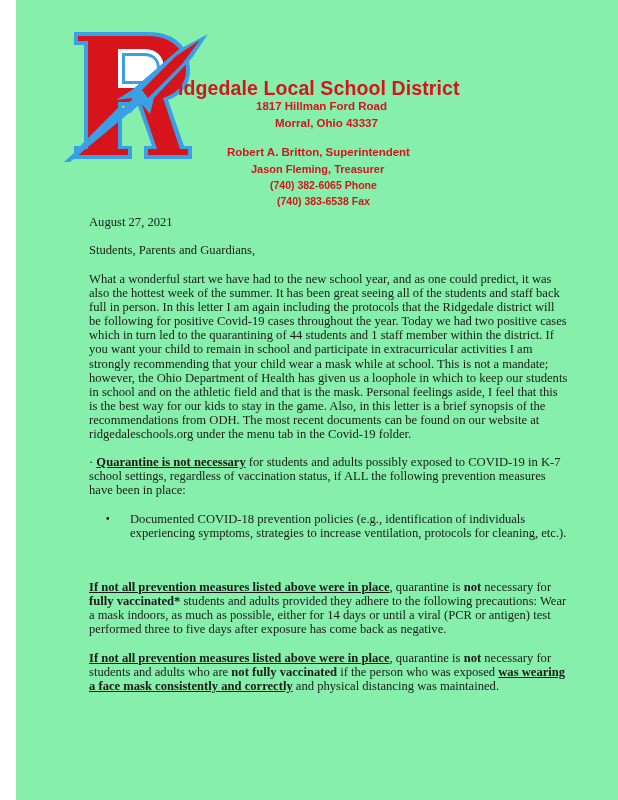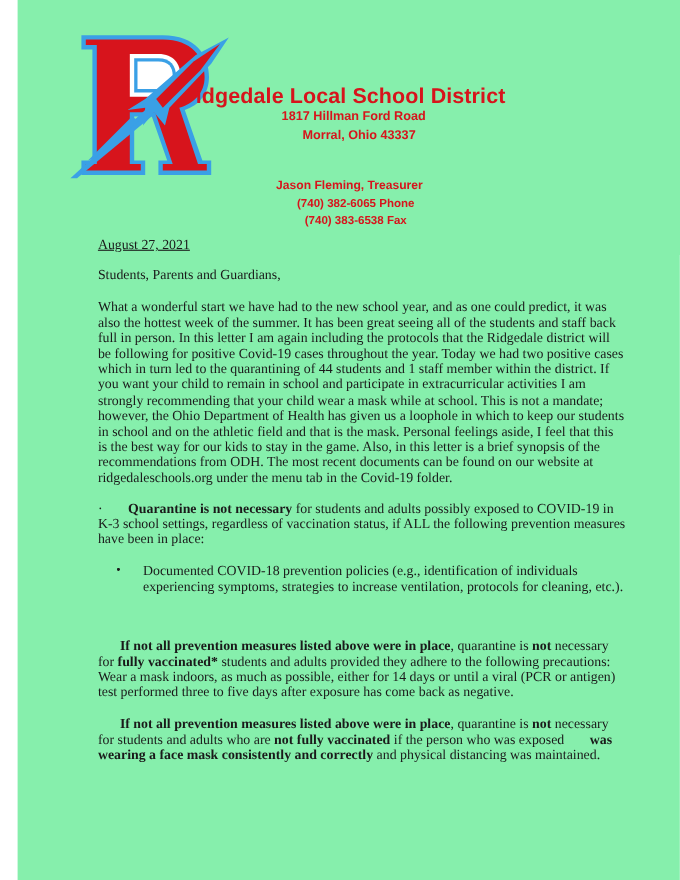--- a/index.html
+++ b/index.html
@@ -12,30 +12,30 @@
   .lh-name { left: 162px; top: 77px; font-size: 19.5px; letter-spacing: 0.1px; }
   .lh-addr1 { left: 240px; top: 100px; font-size: 11.5px; }
   .lh-addr2 { left: 259px; top: 117px; font-size: 11.5px; }
   .lh-sup { left: 211px; top: 146px; font-size: 11.5px; }
   .lh-tre { left: 235px; top: 163px; font-size: 11px; }
   .lh-ph  { left: 254px; top: 179px; font-size: 10.5px; }
   .lh-fax { left: 261px; top: 195px; font-size: 10.5px; }
 
   
   .txt { position: absolute; left: 73px; width: 480px; font-family: "Liberation Serif", serif; font-size: 12.6px; line-height: 14.1px; color: #1a1a1a; }
-  .date { top: 215px; text-decoration: underline; }
+  .date { top: 215px; }
   .salute { top: 243px; }
   .p1 { top: 272px; }
   .p2 { top: 455px; }
   .bullets { position: absolute; left: 90px; top: 512px; width: 470px; margin: 0; padding: 0; list-style: none; font-family: "Liberation Serif", serif; font-size: 12.6px; line-height: 14.1px; color: #1a1a1a; }
   .bullets li { position: relative; padding-left: 24px; }
   .bullets li .dot { position: absolute; left: 0; top: 0; font-size: 10px; }
   .p3 { top: 580px; }
   .p4 { top: 651px; }
-  b.u, span.u { font-weight: bold; margin-left: 20px; }
+  b.u, span.u { text-decoration: underline; font-weight: bold; }
   b { font-weight: bold; }
 </style>
 </head>
 <body>
 
 <div class="page">
 
   <svg class="logo" viewBox="0 0 160 135">
 
     <path d="M14 4 H88 C118 4 130 22 130 42 C130 58 120 68 108 72 L124 118 H132 V131 H84 V118 H92 L78 78 H62 V118 H72 V131 H14 V118 H24 V17 H14 Z" fill="#3aa0e6"></path>
@@ -47,29 +47,30 @@
 
     <path d="M148 6 L118 22 L72 62 L56 72 L72 70 L70 86 L80 74 L90 86 L94 70 L132 30 Z" fill="#3aa0e6"></path>
     <path d="M140 12 L116 28 L82 62 L88 70 L122 36 Z" fill="#d7141c"></path>
     <path d="M72 72 L4 134 L10 134 L80 76 Z" fill="#3aa0e6"></path>
     <path d="M60 78 L20 118 L26 116 L66 82 Z" fill="#3aa0e6"></path>
   </svg>
 
   <div class="lh lh-name">idgedale Local School District</div>
   <div class="lh lh-addr1">1817 Hillman Ford Road</div>
   <div class="lh lh-addr2">Morral, Ohio 43337</div>
+  <div class="lh lh-sup">Robert A. Britton, Superintendent</div>
   <div class="lh lh-tre">Jason Fleming, Treasurer</div>
   <div class="lh lh-ph">(740) 382-6065 Phone</div>
   <div class="lh lh-fax">(740) 383-6538 Fax</div>
 
   <div class="txt date">August 27, 2021</div>
   <div class="txt salute">Students, Parents and Guardians,</div>
   <div class="txt p1">What a wonderful start we have had to the new school year, and as one could predict, it was also the hottest week of the summer. It has been great seeing all of the students and staff back full in person. In this letter I am again including the protocols that the Ridgedale district will be following for positive Covid-19 cases throughout the year. Today we had two positive cases which in turn led to the quarantining of 44 students and 1 staff member within the district. If you want your child to remain in school and participate in extracurricular activities I am strongly recommending that your child wear a mask while at school. This is not a mandate; however, the Ohio Department of Health has given us a loophole in which to keep our students in school and on the athletic field and that is the mask. Personal feelings aside, I feel that this is the best way for our kids to stay in the game. Also, in this letter is a brief synopsis of the recommendations from ODH. The most recent documents can be found on our website at ridgedaleschools.org under the menu tab in the Covid-19 folder.</div>
 
-  <div class="txt p2"><span>· </span><span class="u">Quarantine is not necessary</span><span> for students and adults possibly exposed to COVID-19 in K-3 school settings, regardless of vaccination status, if ALL the following prevention measures have been in place:</span></div>
+  <div class="txt p2"><span>· </span><span class="u">Quarantine is not necessary</span><span> for students and adults possibly exposed to COVID-19 in K-7 school settings, regardless of vaccination status, if ALL the following prevention measures have been in place:</span></div>
 
   <ul class="bullets">
     <li><span class="dot">•</span></li>
     <li><span class="dot">•</span></li>
     <li><span class="dot">•</span><span>Documented COVID-18 prevention policies (e.g., identification of individuals experiencing symptoms, strategies to increase ventilation, protocols for cleaning, etc.).</span></li>
   </ul>
 
   <div class="txt p3"><span class="u">If not all prevention measures listed above were in place</span><span>, quarantine is </span><b>not</b><span> necessary for </span><b>fully vaccinated*</b><span> students and adults provided they adhere to the following precautions: Wear a mask indoors, as much as possible, either for 14 days or until a viral (PCR or antigen) test performed three to five days after exposure has come back as negative.</span></div>
 
   <div class="txt p4"><span class="u">If not all prevention measures listed above were in place</span><span>, quarantine is </span><b>not</b><span> necessary for students and adults who are </span><b>not fully vaccinated</b><span> if the person who was exposed </span><span class="u">was wearing a face mask consistently and correctly</span><span> and physical distancing was maintained.</span></div>

